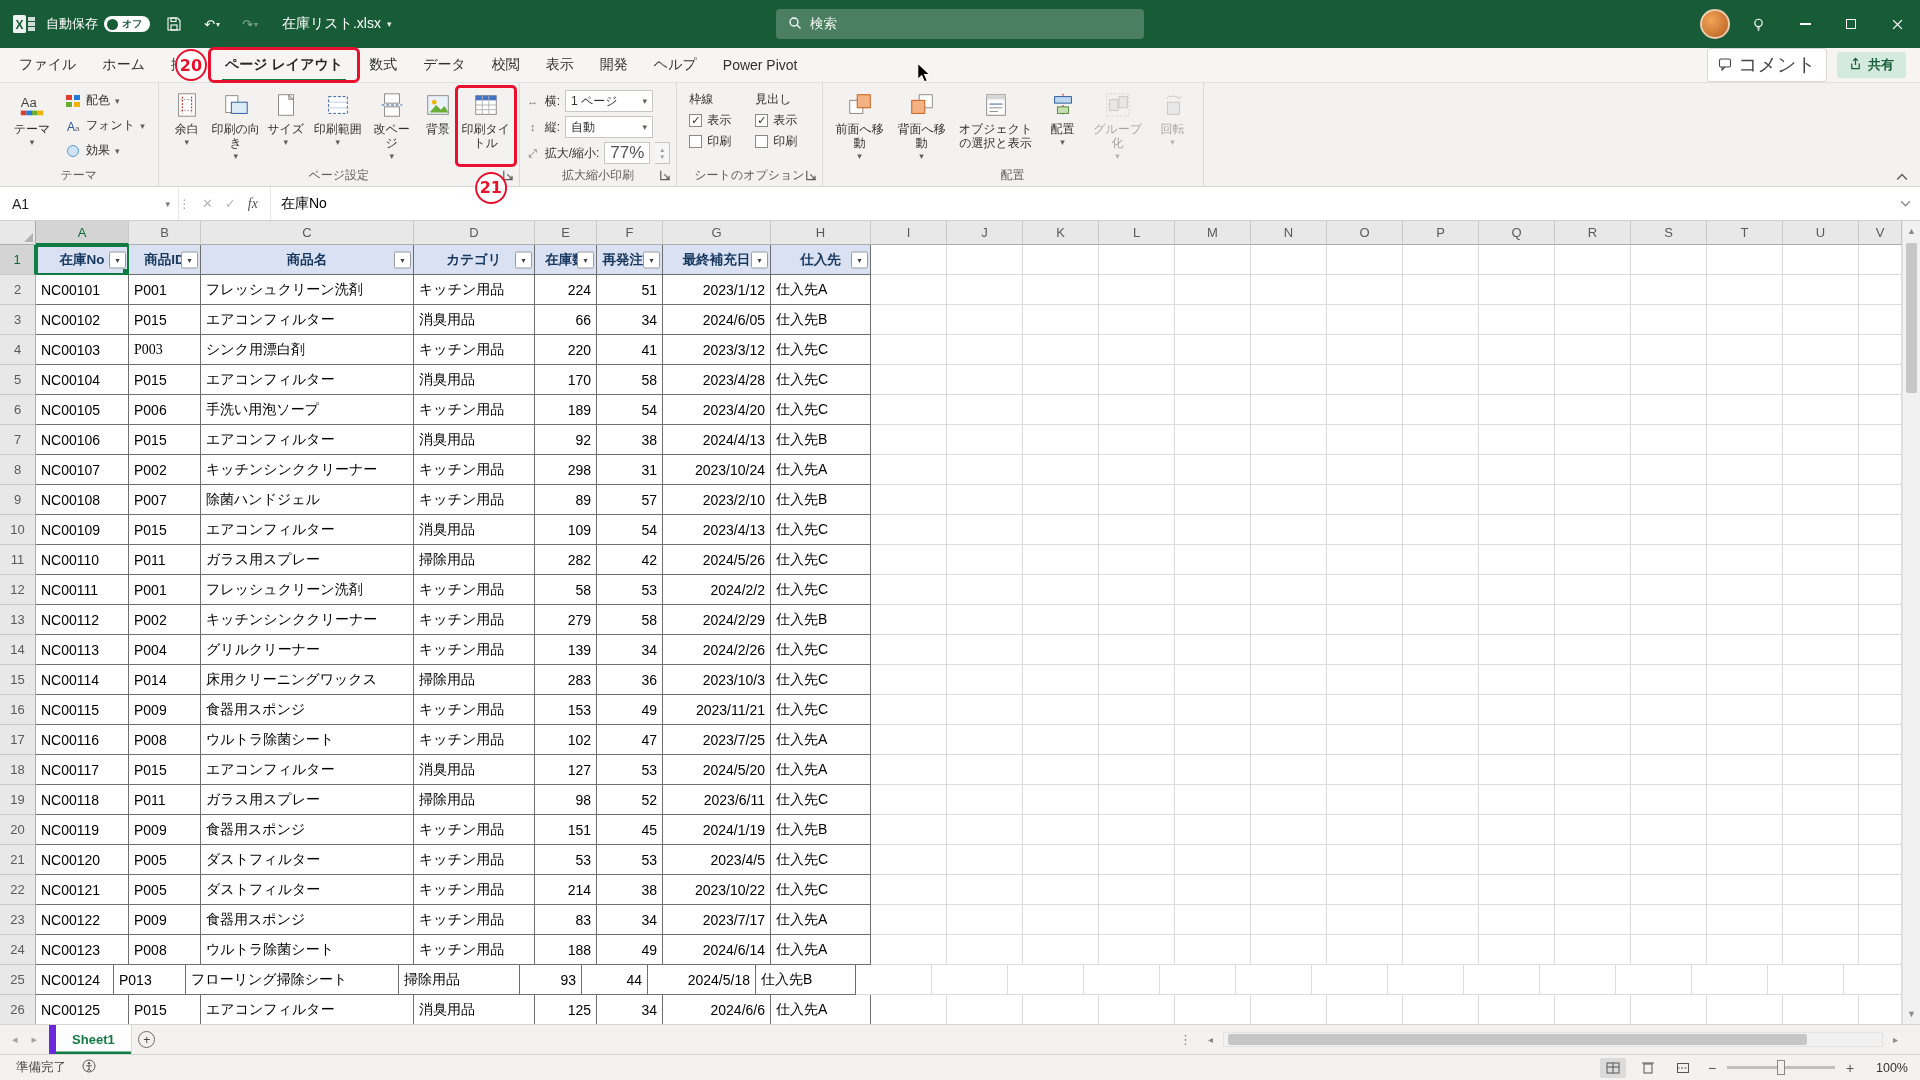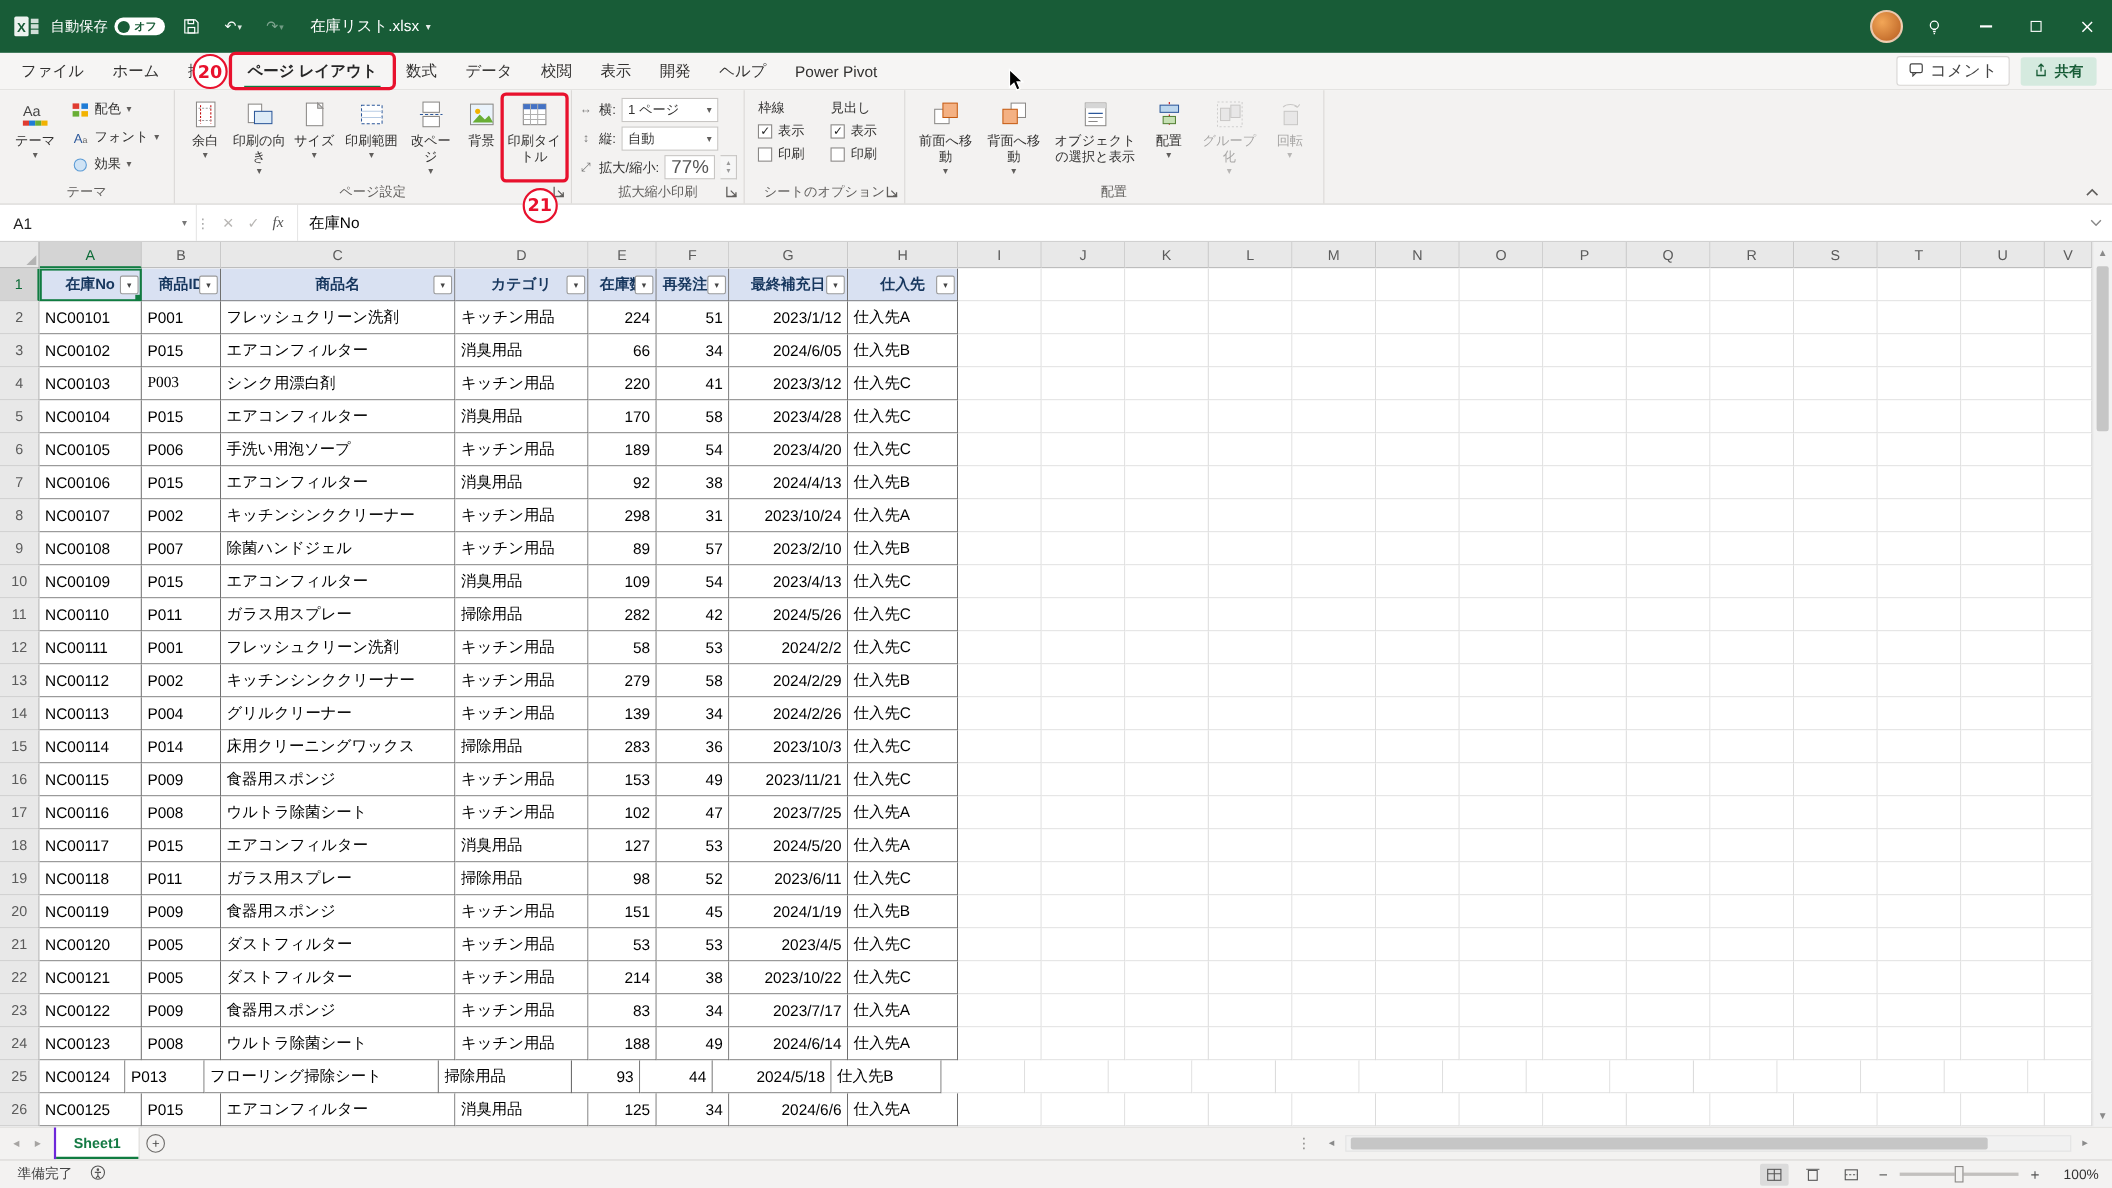--- a/index.html
+++ b/index.html
@@ -26,21 +26,21 @@
 .winbtn .bar{width:11px;height:1.5px;background:#fff}
 .winbtn .box{width:10px;height:10px;border:1.5px solid #fff}
 
 
 .tabrow{flex:0 0 34px;background:#F6F5F4;display:flex;align-items:stretch;border-bottom:1px solid #E3E1DF}
 .tabs{display:flex;align-items:stretch;padding-left:6px}
 .rtab{display:flex;align-items:center;padding:0 13px;font-size:14px;color:#323130;position:relative;cursor:default;white-space:nowrap}
 .rtab.selected{font-weight:bold;color:#262626}
 .rtab.selected::after{content:"";position:absolute;left:10px;right:10px;bottom:0;height:3px;background:#107C41}
 .tabrow-right{margin-left:auto;display:flex;align-items:center;gap:10px;padding-right:14px}
-.comments-btn{display:flex;align-items:center;gap:6px;font-size:15px;color:#444;border:1px solid #D8D6D4;border-radius:3px;padding:3px 10px;background:#fff}
+.comments-btn{display:flex;align-items:center;gap:6px;font-size:19px;color:#444;border:1px solid #D8D6D4;border-radius:3px;padding:3px 10px;background:#fff}
 .share-btn{display:flex;align-items:center;gap:6px;font-size:13px;color:#185C37;background:#D5EADF;border-radius:3px;padding:4px 12px;font-weight:bold}
 
 
 .ribbon{flex:0 0 104px;background:#F3F2F1;display:flex;align-items:stretch;border-bottom:1px solid #D8D6D4;position:relative}
 .rgroup{display:flex;flex-direction:column;border-right:1px solid #DBD9D7;padding:2px 3px 0}
 .rg-content{flex:1;display:flex;align-items:stretch;padding:2px 3px}
 .rg-label{height:19px;font-size:12px;color:#605E5C;text-align:center;line-height:17px;position:relative;padding:0 14px;white-space:nowrap}
 .launcher{position:absolute;right:1px;top:2px;width:13px;height:13px}
 .bigbtn{display:flex;flex-direction:column;align-items:center;padding:4px 1px 1px;font-size:12px;color:#323130;text-align:center;line-height:1.18;border-radius:2px;position:relative}
 .bigbtn .bicon{width:28px;height:28px;margin-bottom:3px;flex:0 0 28px}
@@ -106,21 +106,21 @@
 .acell{outline:2px solid #107C41;outline-offset:-2px}
 .fhandle{position:absolute;right:0;bottom:0;width:5px;height:5px;background:#107C41}
 .vscroll{position:absolute;top:0;bottom:0;right:0;width:18px;background:#F1F1F1;border-left:1px solid #E3E3E3;display:flex;flex-direction:column;align-items:center;padding:2px 0;z-index:5}
 .vs-arrow{height:16px;color:#8A8A8A;font-size:9px;line-height:16px}
 .vs-track{flex:1;width:100%;position:relative}
 .vs-thumb{position:absolute;top:4px;left:3px;right:3px;height:150px;background:#C6C6C6;border-radius:2px}
 
 
 .sheetbar{flex:0 0 30px;background:#F3F2F1;border-top:1px solid #D6D4D2;display:flex;align-items:stretch;font-size:13px}
 .sheetnav{display:flex;align-items:center;gap:14px;padding:0 12px;color:#A6A4A2;font-size:11px}
-.sheettab{background:#fff;display:flex;align-items:center;padding:0 16px;color:#137A43;font-weight:bold;border-left:2px solid #6d28d9;border-right:1px solid #DCDAD8;box-shadow:inset 0 -2.5px 0 #107C41}
+.sheettab{background:#fff;display:flex;align-items:center;padding:0 16px;color:#137A43;font-weight:bold;border-left:7px solid #6d28d9;border-right:1px solid #DCDAD8;box-shadow:inset 0 -2.5px 0 #107C41}
 .addsheet{width:30px;display:flex;align-items:center;justify-content:center}
 .addsheet .circ{width:17px;height:17px;border:1.2px solid #6E6C6A;border-radius:50%;display:flex;align-items:center;justify-content:center;font-size:12px;color:#444;line-height:1}
 .sheetbar-right{margin-left:auto;display:flex;align-items:center;padding-right:18px;gap:6px}
 .sb-dots{color:#8A8886;font-size:13px;padding:0 6px}
 .hs-arrow{color:#8A8A8A;font-size:10px;padding:0 4px}
 .hs-track{width:660px;height:15px;background:#F1F1F1;position:relative;border:1px solid #E3E3E3}
 .hs-thumb{position:absolute;top:1px;bottom:1px;left:4px;width:88%;background:#C6C6C6;border-radius:2px}
 
 
 .statusbar{flex:0 0 26px;background:#F3F2F1;border-top:1px solid #D6D4D2;display:flex;align-items:center;font-size:12.5px;color:#444}
@@ -173,20 +173,27 @@
           <span class="mini-dd">▾</span>
         </div>
       <div class="tb-iconbtn dim">
           <span>↷</span>
           <span class="mini-dd">▾</span>
         </div>
       <div class="doc-title">
         <span>在庫リスト.xlsx</span>
           <span class="dd">▾</span>
       </div>
+    </div>
+    <div class="tb-search">
+      <span><svg width="14" height="14" viewBox="0 0 14 14">
+            <circle cx="6" cy="6" r="4" fill="none" stroke="#fff" stroke-width="1.3"></circle>
+            <line x1="9" y1="9" x2="12.5" y2="12.5" stroke="#fff" stroke-width="1.3"></line>
+          </svg></span>
+      <span>検索</span>
     </div>
     <div class="tb-right">
       <div class="avatar"></div>
       <div class="tb-iconbtn" style="margin-right:10px">
         <svg width="15" height="15" viewBox="0 0 14 14">
             <circle cx="7" cy="5.5" r="3.4" fill="none" stroke="#fff" stroke-width="1.1"></circle>
             <path d="M5.6 9.2 h2.8 M5.9 11 h2.2 M6.4 12.6 h1.2" stroke="#fff" stroke-width="1.1" fill="none"></path>
           </svg>
       </div>
       <div class="winbtn">

